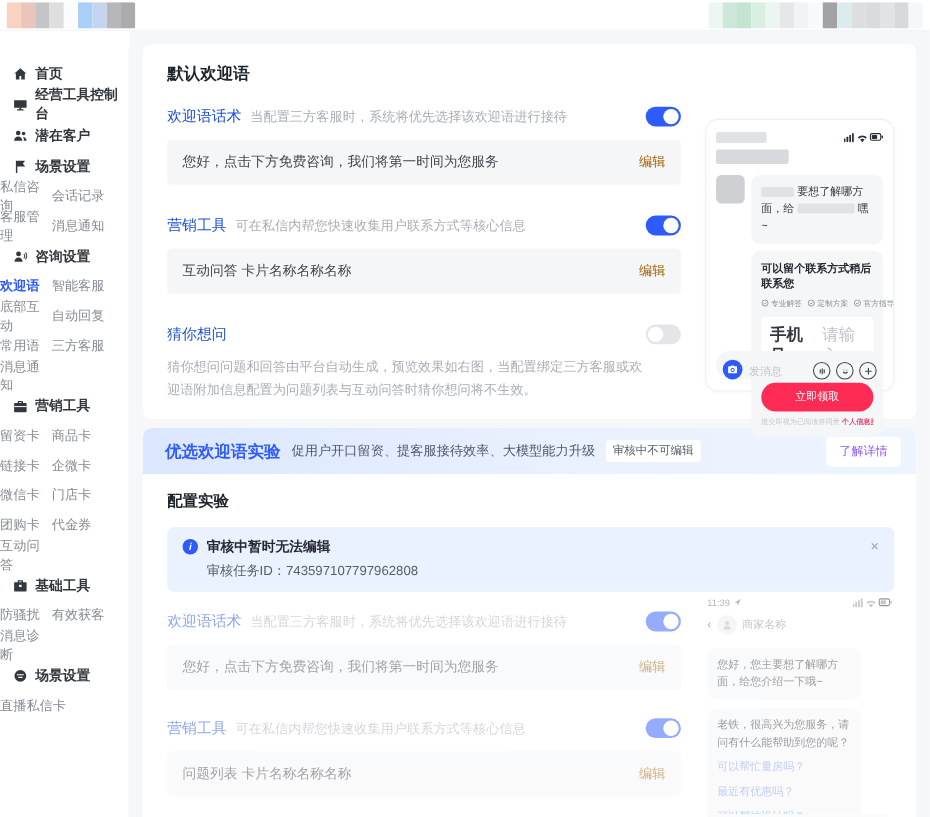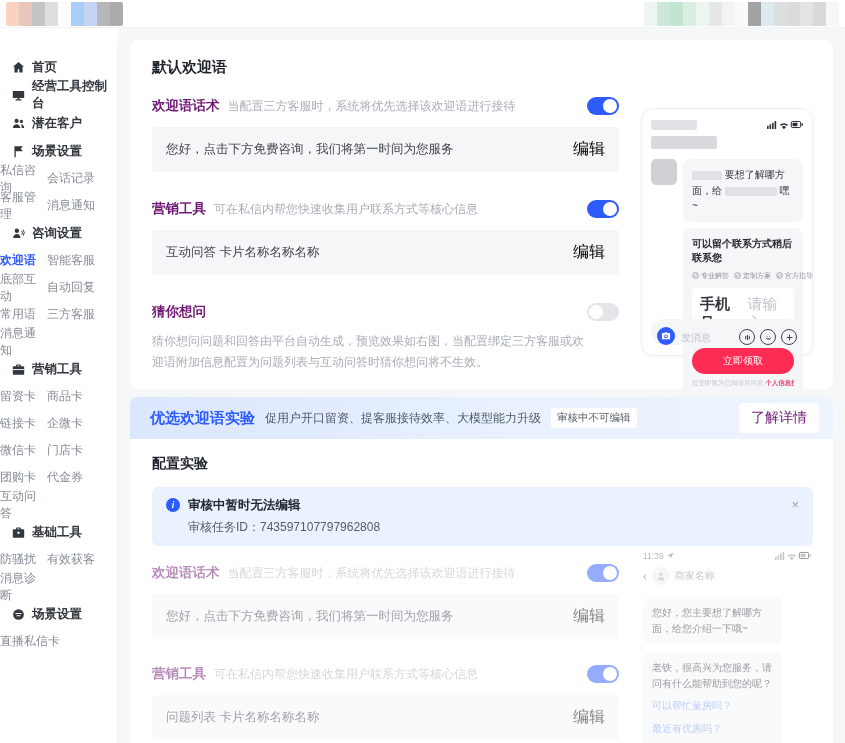--- a/index.html
+++ b/index.html
@@ -24,31 +24,31 @@
   .ssub .active{color:#2e5bfb;font-weight:bold}
 
   
   .main{position:absolute;top:28px;left:118px;right:0;bottom:0;background:#f6f7f8;padding:12px 12px 0 12px;overflow:hidden}
   .card{background:#fff;border-radius:8px}
   .card1{padding:18px 20px 16px 22px}
   .c-title{font-size:15px;font-weight:bold;color:#1f232b}
   .flexrow{display:flex;align-items:flex-start}
   .leftcol{flex:1;min-width:0;margin-right:22px}
   .rhead{display:flex;align-items:center;margin-top:20px}
-  .rlbl{font-size:13.5px;font-weight:bold;color:#701a75}
+  .rlbl{font-size:13.5px;font-weight:normal;color:#1d4ed8}
   .rdesc{font-size:12px;color:#a9aeb6;margin-left:8px;flex:1}
   .tgl{width:32px;height:18px;border-radius:9px;position:relative;flex:none;cursor:pointer}
   .tgl.on{background:#2e5bfb}
   .tgl.off{background:#e3e5e9}
   .tgl::after{content:"";position:absolute;top:2px;width:14px;height:14px;border-radius:50%;background:#fff}
   .tgl.on::after{right:2px}
   .tgl.off::after{left:2px}
   .vbox{background:#f5f6f8;border-radius:4px;padding:12px 14px;display:flex;align-items:center;font-size:12.5px;color:#41464d;margin-top:12px}
   .vbox .val{flex:1}
-  .edit{color:#000000;font-size:16px;cursor:pointer;flex:none}
+  .edit{color:#a16207;font-size:12px;cursor:pointer;flex:none}
   .guessdesc{font-size:12px;color:#a9aeb6;line-height:1.75;margin-top:10px;padding-right:30px}
 
   
   .phone{width:172px;flex:none;border:1px solid #eff0f2;border-radius:12px;background:#fff;padding:10px 9px 10px 9px;position:relative;box-shadow:0 1px 4px rgba(0,0,0,.03)}
   .phone1{height:248px}
   .p-status{display:flex;align-items:center;justify-content:space-between}
   .blur{background:#e1e2e5;border-radius:2px;display:inline-block;vertical-align:middle}
   .statussvg{width:36px;height:11px;fill:#2c3036}
   .p-time{font-size:8.5px;color:#6c727b;display:flex;align-items:center;gap:3px}
   .p-time svg{width:7px;height:7px;fill:#6c727b}
@@ -76,21 +76,21 @@
   .p-ph{font-size:10px;color:#bfc4cb;margin-left:6px;flex:1}
   .cicn{width:16px;height:16px;border-radius:50%;border:1.2px solid #41464d;display:flex;align-items:center;justify-content:center;margin-left:5px;flex:none;cursor:pointer}
   .cicn svg{width:9px;height:9px;stroke:#41464d;fill:none;stroke-width:1.4}
 
   
   .card2{margin-top:8px;border-radius:8px;overflow:hidden;height:375px}
   .banner{height:42px;background:linear-gradient(90deg,#dbe7fe 0%,#e9f1fe 55%,#eef4fe 100%);display:flex;align-items:center;padding:0 14px 0 20px}
   .b-title{font-size:15px;font-weight:bold;color:#2e5bfb}
   .b-desc{font-size:12px;color:#4e5969;margin-left:10px}
   .b-badge{background:#fff;border-radius:3px;font-size:10.5px;color:#565d68;padding:3px 6px;margin-left:10px}
-  .b-link{margin-left:auto;background:#fff;border-radius:4px;color:#701a75;font-size:14px;padding:6px 12px;cursor:pointer}
+  .b-link{margin-left:auto;background:#fff;border-radius:4px;color:#8b5cf6;font-size:11px;padding:6px 12px;cursor:pointer}
   .card2-body{background:#fff;padding:16px 20px 0 22px}
   .cfg-title{font-size:14px;font-weight:bold;color:#1f232b}
   .alert{margin-top:14px;background:#e9f2fe;border-radius:6px;padding:10px 14px;display:flex;align-items:flex-start}
   .info-i{width:14px;height:14px;border-radius:50%;background:#2e5bfb;color:#fff;font-size:9px;font-style:italic;font-weight:bold;display:flex;align-items:center;justify-content:center;flex:none;margin-top:1px}
   .alert-txt{margin-left:8px;flex:1}
   .alert-title{font-size:12.5px;font-weight:bold;color:#252931}
   .alert-detail{font-size:12px;color:#565d68;margin-top:5px}
   .alert-x{color:#9aa0a8;font-size:13px;cursor:pointer;flex:none;margin-left:10px}
   .dim{opacity:.5}
   .phone2{width:172px;flex:none;padding:4px 2px;position:relative;height:228px}

